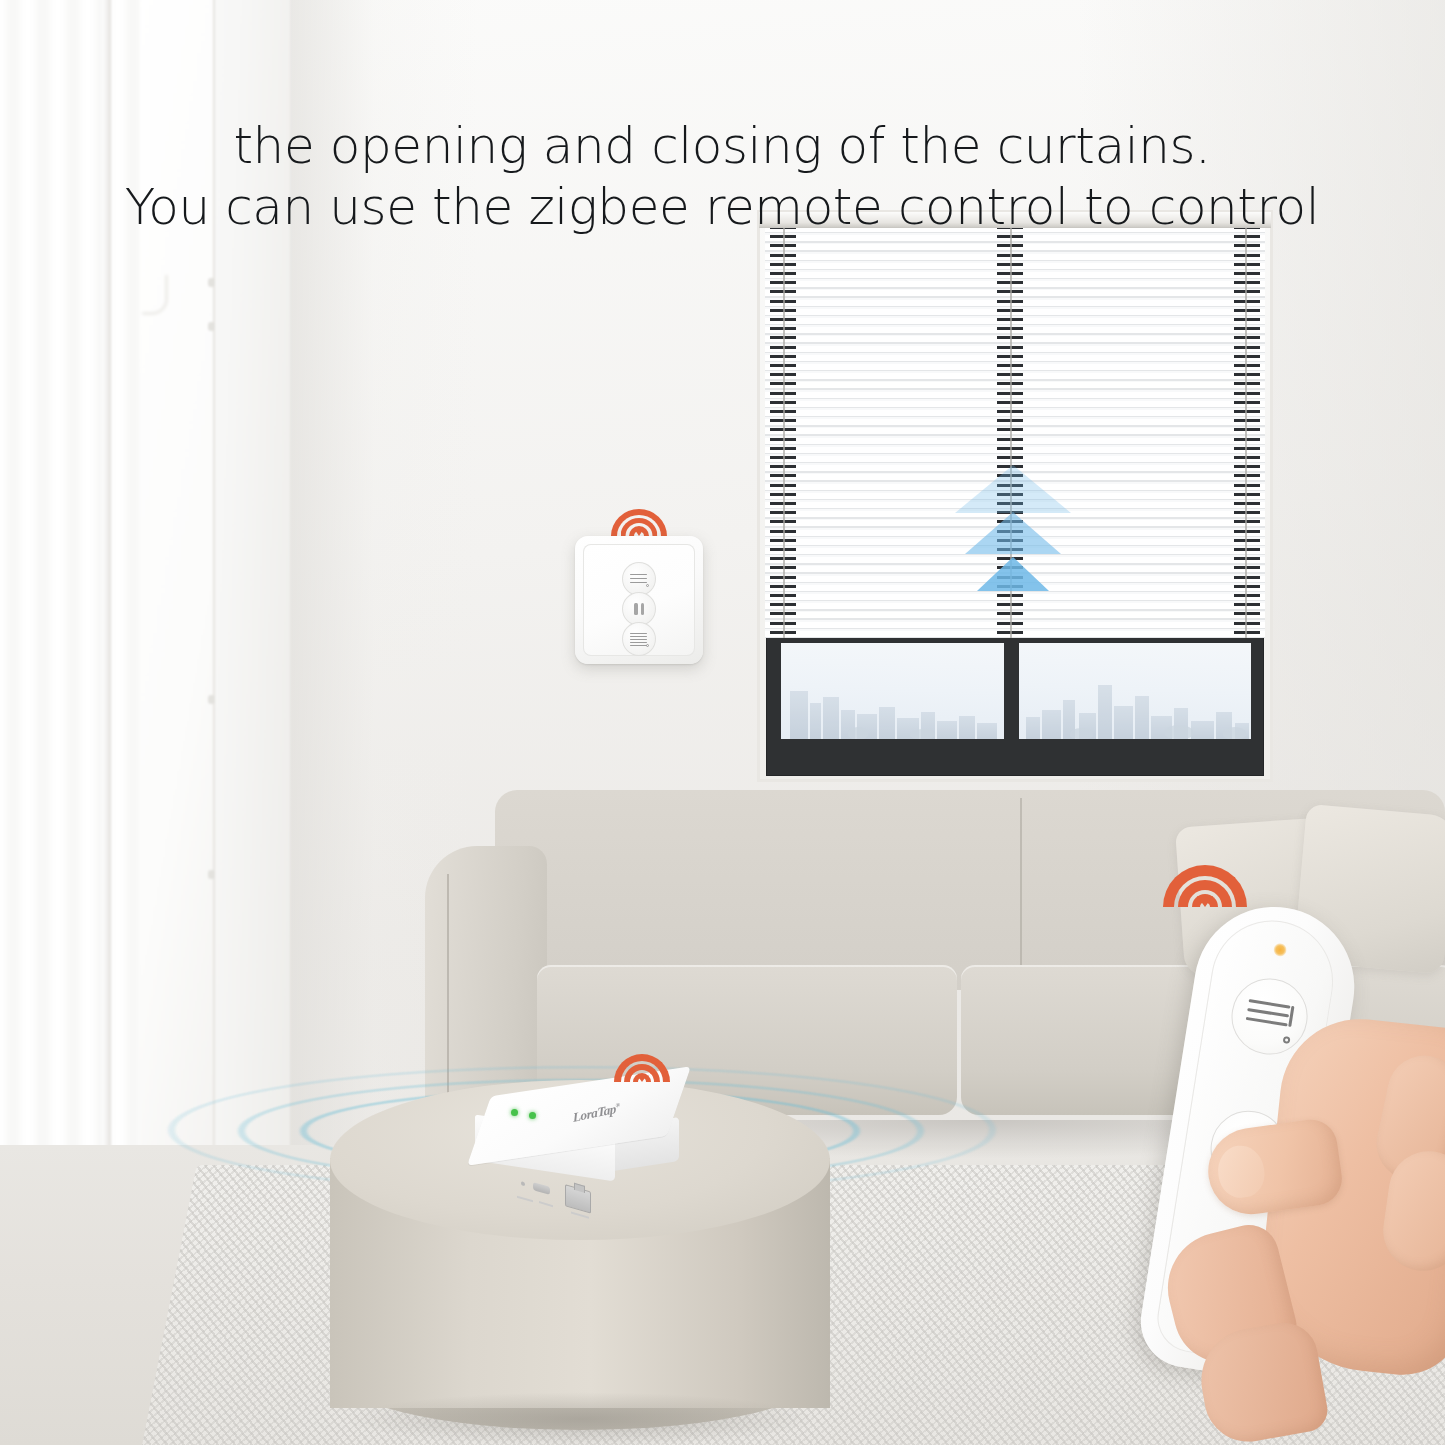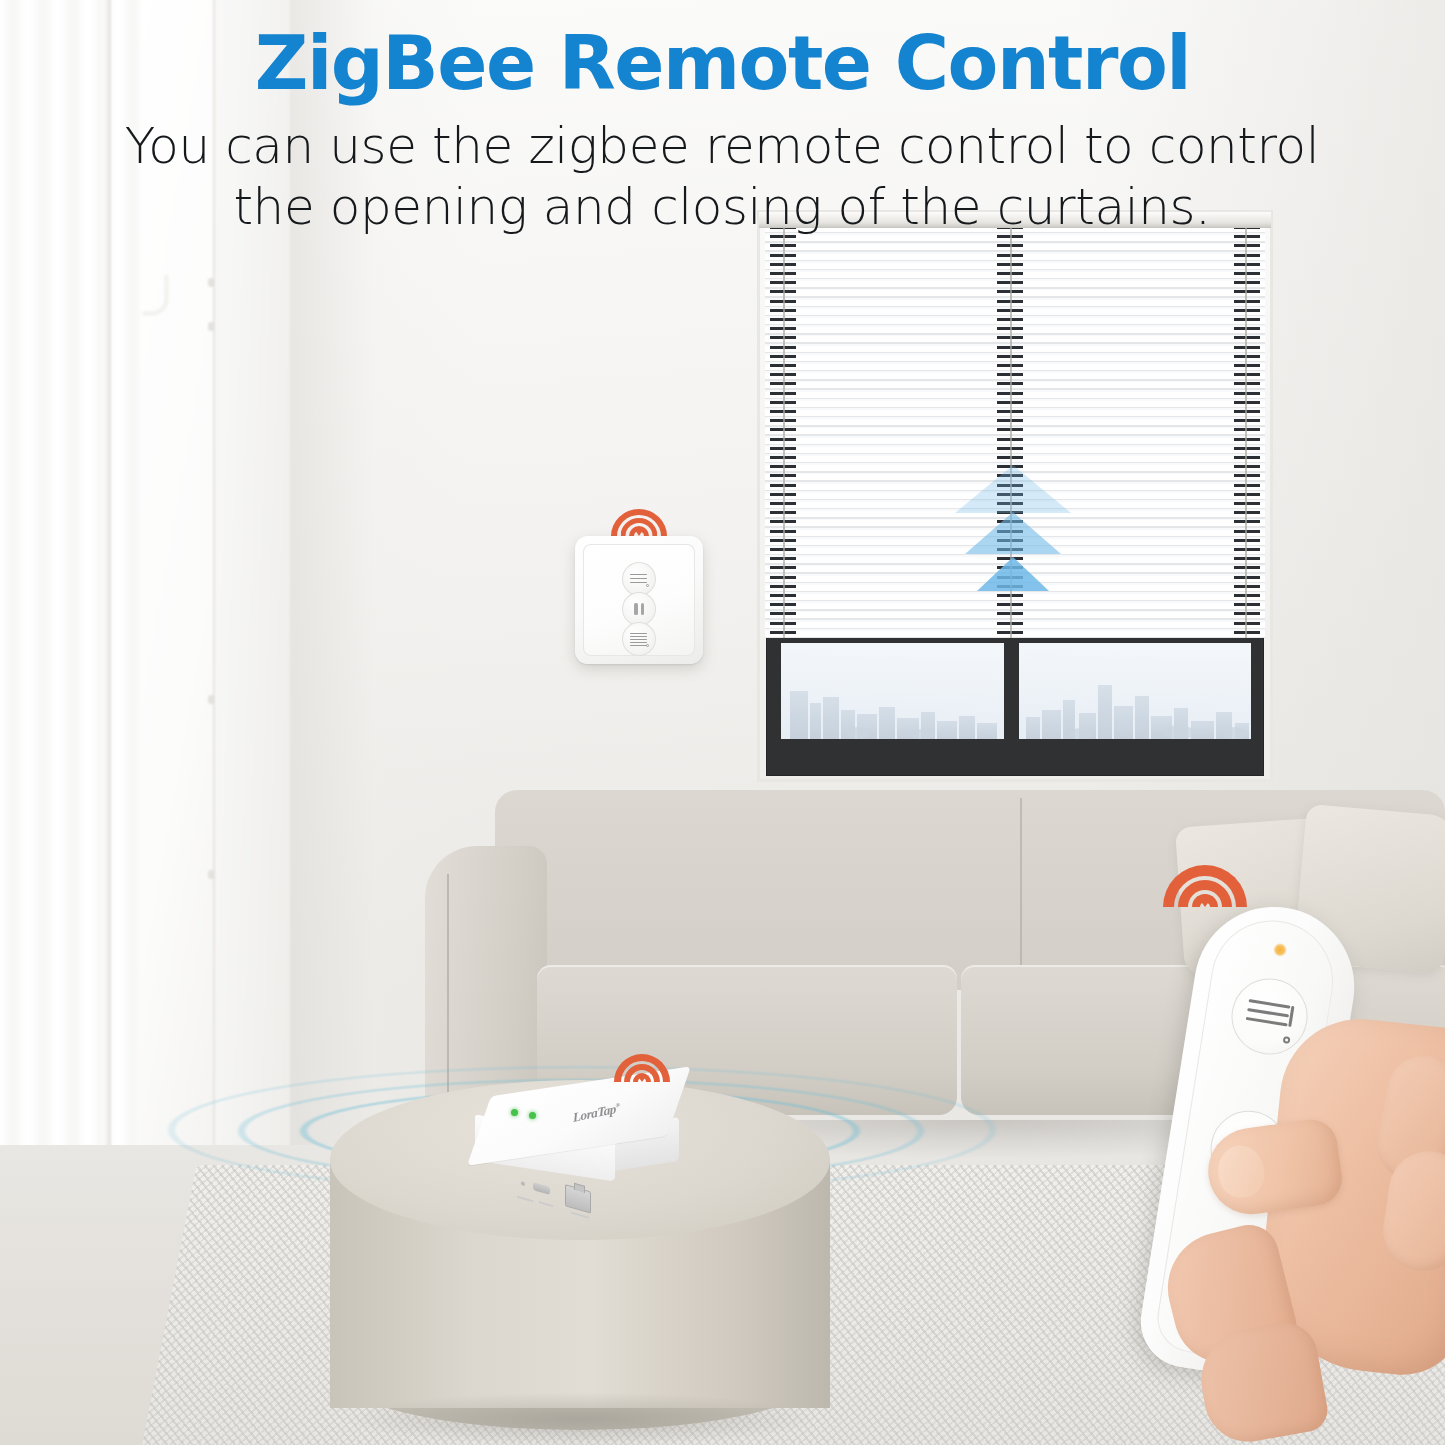--- a/index.html
+++ b/index.html
@@ -688,19 +688,18 @@
       <div class="knuck" style="left:232px; top:120px; width:74px; height:126px; transform:rotate(12deg)"></div>
       <div class="knuck" style="left:236px; top:216px; width:80px; height:120px; transform:rotate(8deg)"></div>
       <div class="thumb">
         <div class="thumbnail"></div>
       </div>
       <div class="lowerfinger"></div>
       <div class="lowerfinger2"></div>
     </div>
   </div>
 
-  <div class="headline">ZigBee Remote Control</div>
   <div class="subline">
+    <div>the opening and closing of the curtains.</div>
     <div>You can use the zigbee remote control to control</div>
-    <div>the opening and closing of the curtains.</div>
   </div>
 
 </div>
 
 </body></html>

